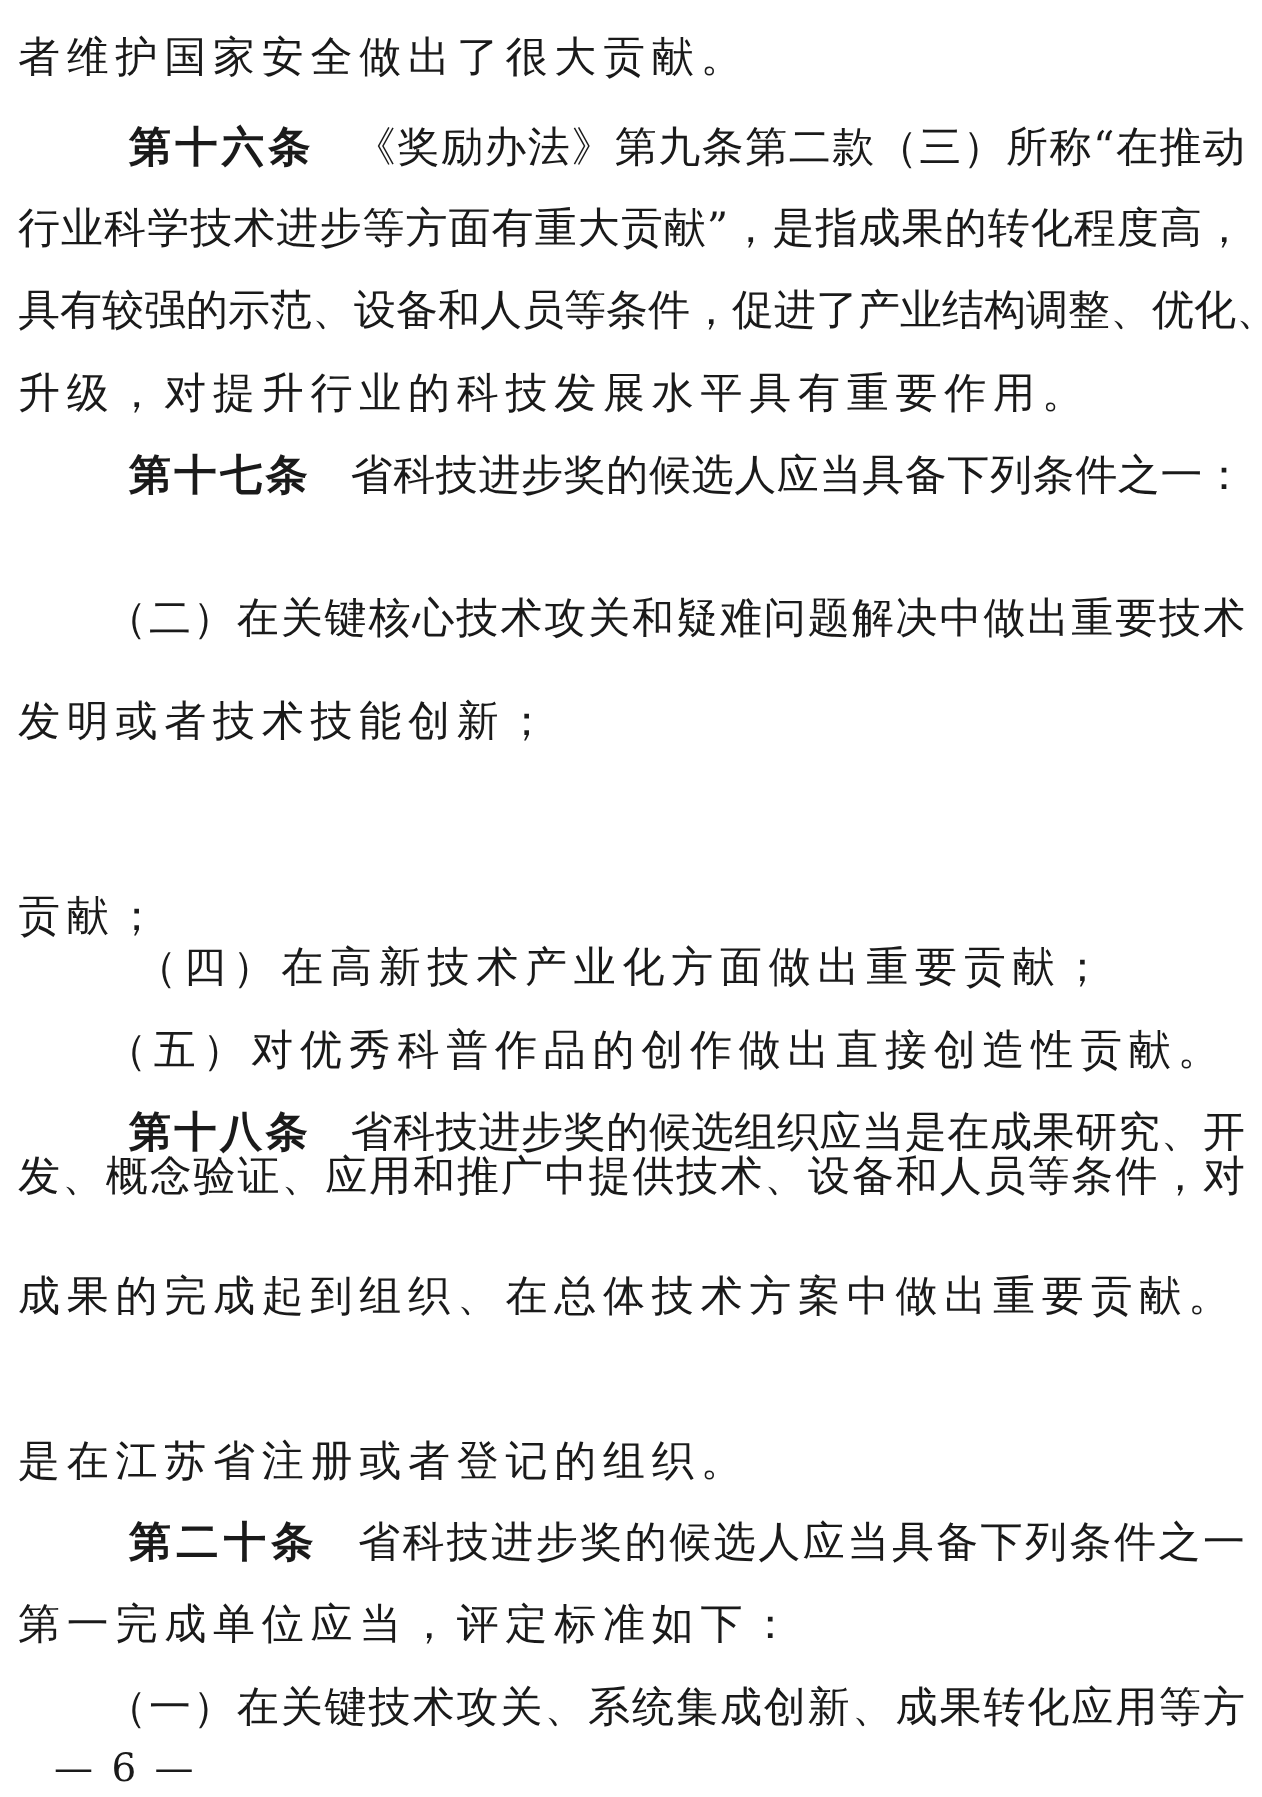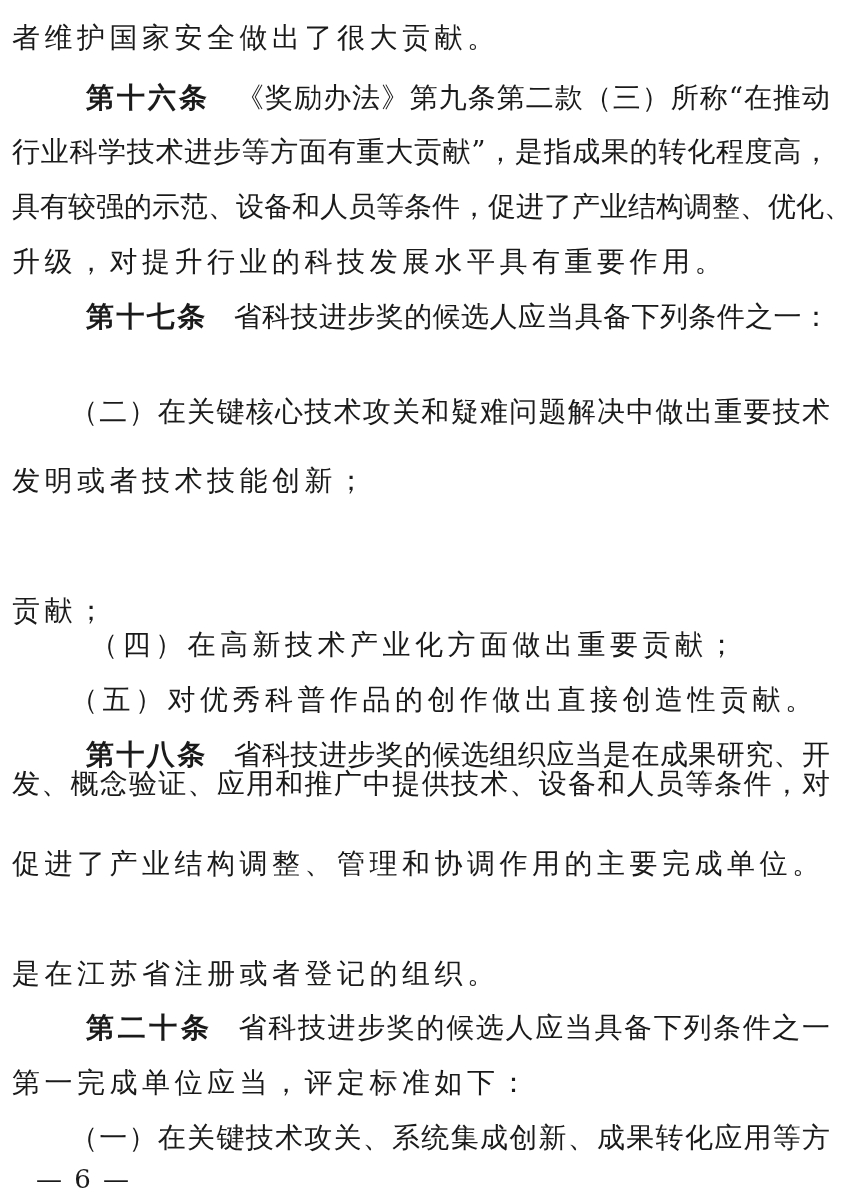--- a/index.html
+++ b/index.html
@@ -35,19 +35,19 @@
     <div class="line justify" style="top: 187px;"><span>具有较强的示范、设备和人员等条件，促进了产业结构调整、优化、</span></div>
     <div class="line" style="top: 242px;"><span>升级，对提升行业的科技发展水平具有重要作用。</span></div>
     <div class="line indent justify" style="top: 297px;"><span class="article-head">第十七条</span><span>省科技进步奖的候选人应当具备下列条件之一：</span></div>
     <div class="line indent justify" style="top: 392px;"><span>（二）在关键核心技术攻关和疑难问题解决中做出重要技术</span></div>
     <div class="line" style="top: 461px;"><span>发明或者技术技能创新；</span></div>
     <div class="line" style="top: 571px; margin-top: 20px;"><span>贡献；</span></div>
     <div class="line indent" style="top: 625px; margin-left: 20px;"><span>（四）在高新技术产业化方面做出重要贡献；</span></div>
     <div class="line indent" style="top: 680px;"><span>（五）对优秀科普作品的创作做出直接创造性贡献。</span></div>
     <div class="line indent justify" style="top: 735px;"><span class="article-head">第十八条</span><span>省科技进步奖的候选组织应当是在成果研究、开</span></div>
     <div class="line justify" style="top: 764px;"><span>发、概念验证、应用和推广中提供技术、设备和人员等条件，对</span></div>
-    <div class="line" style="top: 844px;"><span>促进了产业结构调整、管理和协调作用的主要完成单位。</span></div>
+    <div class="line" style="top: 844px;"><span>成果的完成起到组织、在总体技术方案中做出重要贡献。</span></div>
     <div class="line" style="top: 954px;"><span>是在江苏省注册或者登记的组织。</span></div>
     <div class="line indent justify" style="top: 1008px;"><span class="article-head">第二十条</span><span>省科技进步奖的候选人应当具备下列条件之一</span></div>
     <div class="line" style="top: 1063px;"><span>第一完成单位应当，评定标准如下：</span></div>
     <div class="line indent justify" style="top: 1118px;"><span>（一）在关键技术攻关、系统集成创新、成果转化应用等方</span></div>
   </div>
 <div class="footer">— 6 —</div>
 
 </body></html>

